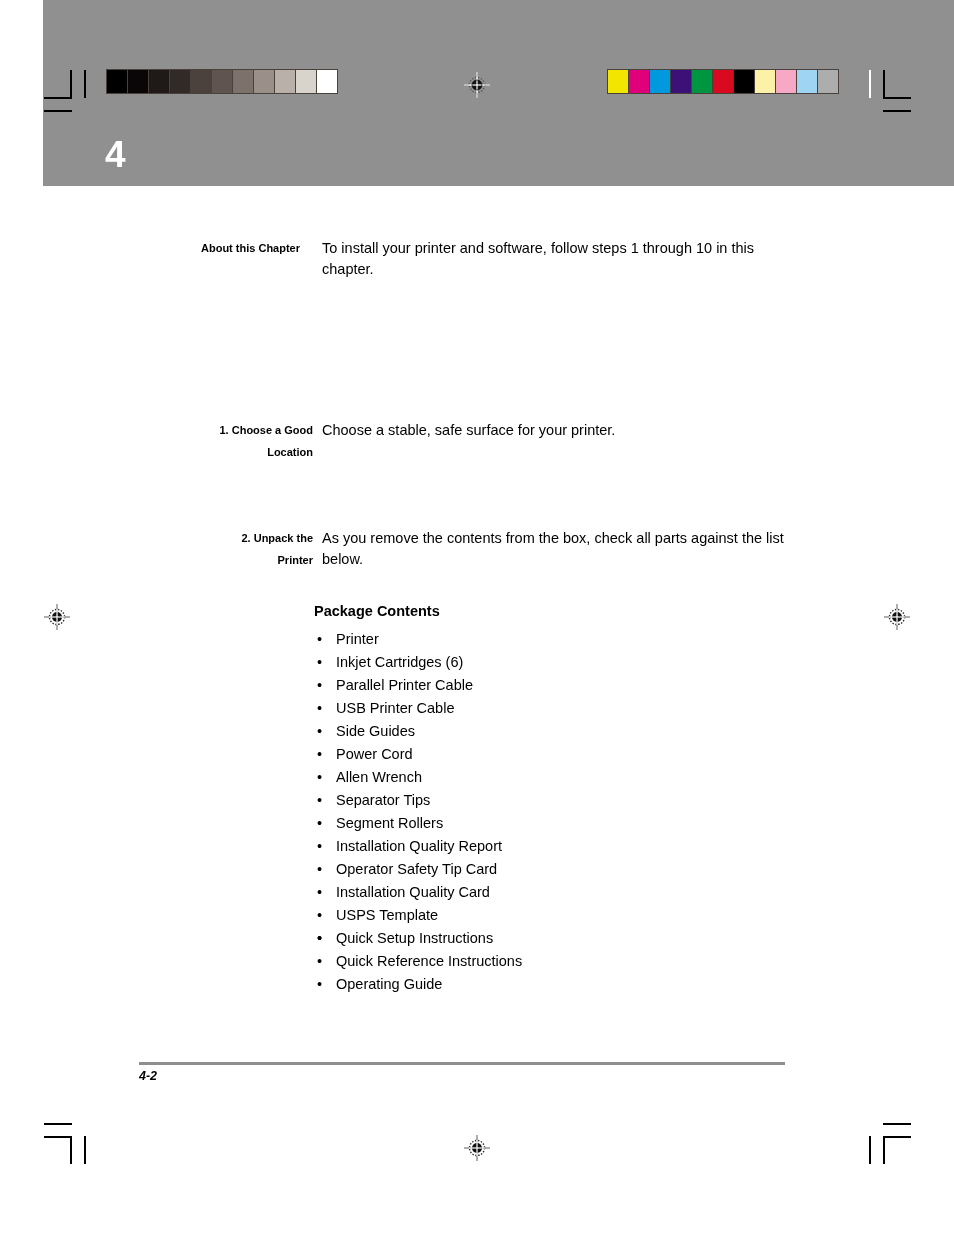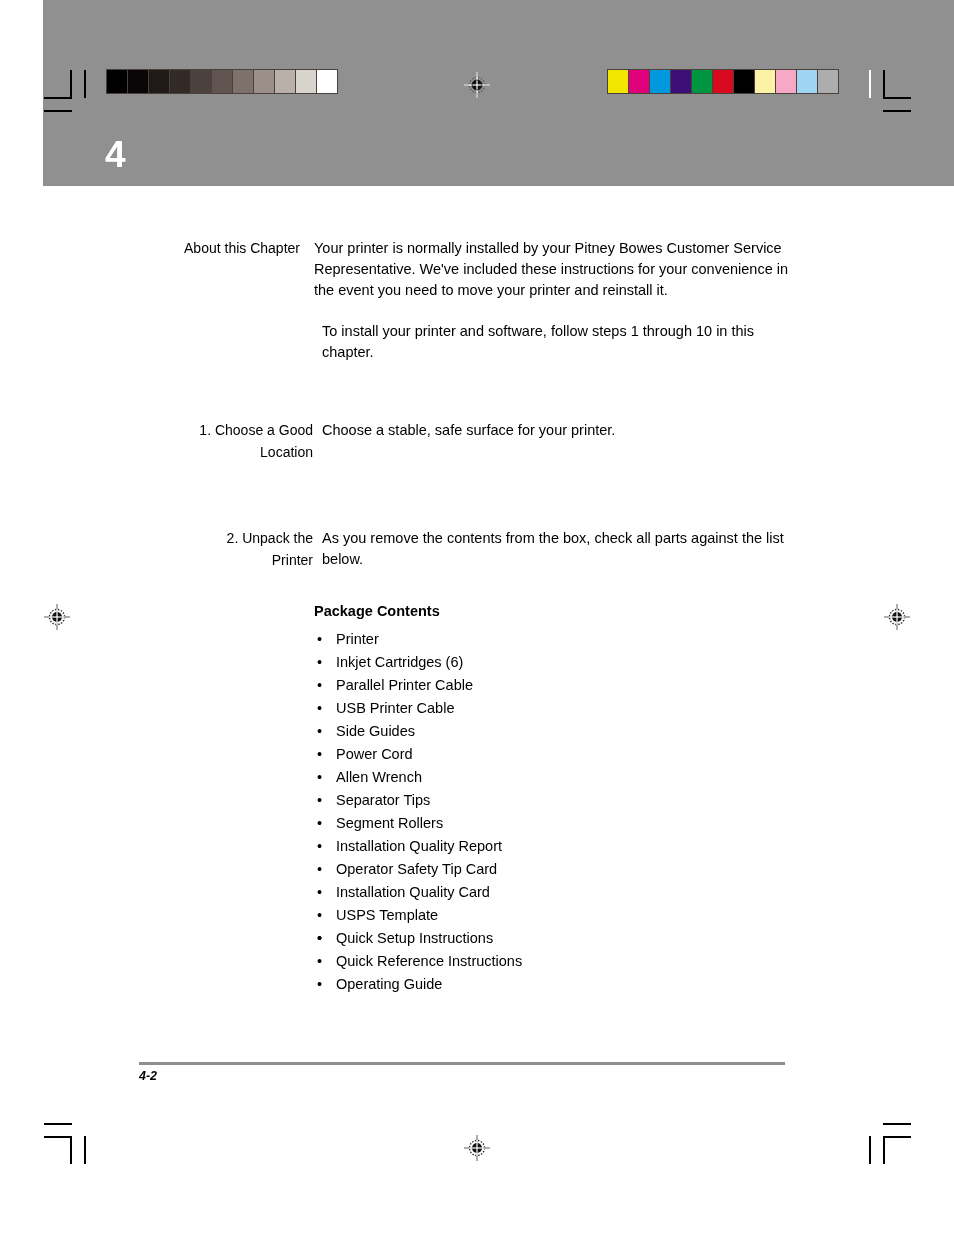--- a/index.html
+++ b/index.html
@@ -110,22 +110,22 @@
   .sec-row {
     position: absolute;
     width: 954px;
   }
 
   .sec-head {
     position: absolute;
     left: 100px;
     width: 200px;
     text-align: right;
-    font-size: 14px;
-    font-weight: normal;
+    font-size: 11px;
+    font-weight: bold;
     color: #000;
     line-height: 21.5px;
   }
   .sec-head.numbered {
     text-align: right;
     left: 138px;
     width: 175px;
   }
   .sec-head .num {
     display: inline-block;
@@ -286,21 +286,20 @@
       <circle cx="13" cy="13" r="7.5" fill="none" stroke="#2b2b2b" stroke-width="1.4" stroke-dasharray="1.5 1.5"></circle>
       <circle cx="13" cy="13" r="5" fill="#111111"></circle>
       <rect x="12.4" y="5" width="1.2" height="16" fill="#ffffff"></rect>
       <rect x="5" y="12.4" width="16" height="1.2" fill="#ffffff"></rect>
     </svg>
   </div>
 
   <div class="sec-row" style="top:238px;">
     <div class="sec-head">About this Chapter</div>
     <div class="sec-body">
-      <p>Your printer is normally installed by your Pitney Bowes Customer Service Representative. We've included these instructions for your convenience in the event you need to move your printer and reinstall it.</p>
       <p>To install your printer and software, follow steps 1 through 10 in this chapter.</p>
     </div>
   </div>
 
   <div class="sec-row" style="top:420px;">
     <div class="sec-head numbered">
       <span class="hang0"><span class="num">1.</span>
       <span>Choose a Good</span></span>
       <span class="hang">Location</span>
     </div>

